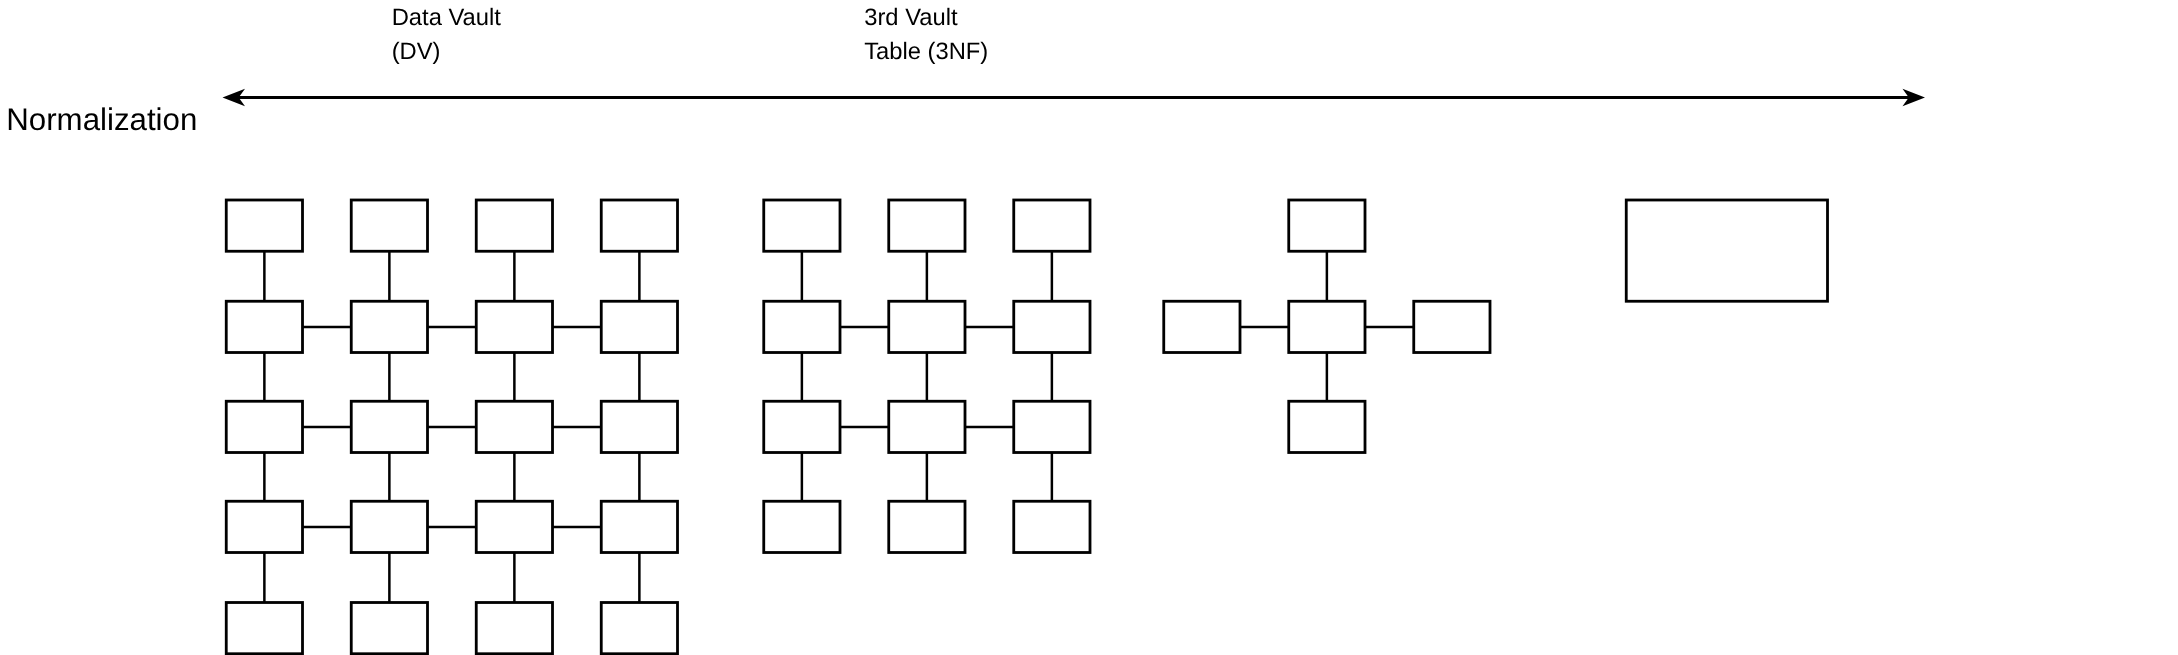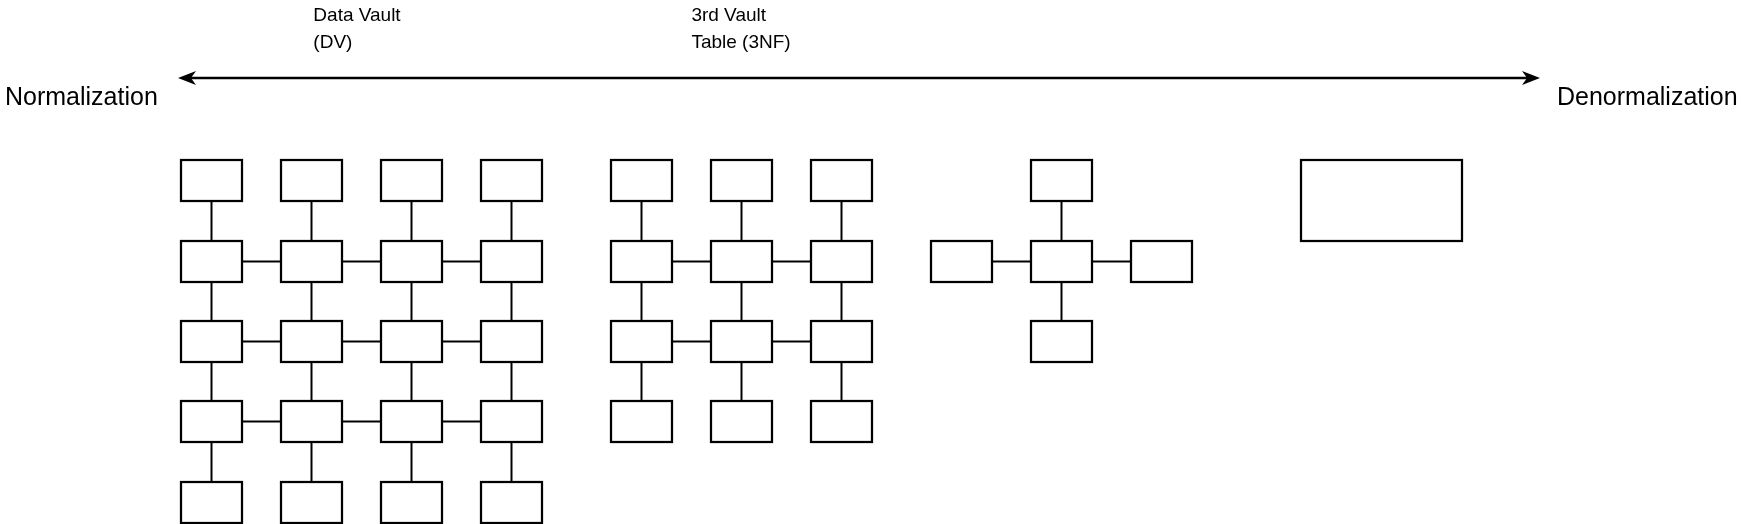--- a/index.html
+++ b/index.html
@@ -128,21 +128,20 @@
       <rect x="1031" y="241" width="61" height="41" fill="#ffffff" stroke="#000000" stroke-width="2.25"></rect>
       <rect x="1031" y="160" width="61" height="41" fill="#ffffff" stroke="#000000" stroke-width="2.25"></rect>
       <rect x="931" y="241" width="61" height="41" fill="#ffffff" stroke="#000000" stroke-width="2.25"></rect>
       <rect x="1131" y="241" width="61" height="41" fill="#ffffff" stroke="#000000" stroke-width="2.25"></rect>
       <rect x="1031" y="321" width="61" height="41" fill="#ffffff" stroke="#000000" stroke-width="2.25"></rect>
       <rect x="1301" y="160" width="161" height="81" fill="#ffffff" stroke="#000000" stroke-width="2.25"></rect>
     </svg>
 
   <div class="axis-label left">Normalization</div>
 
-  <div class="axis-label right">Denormalization</div>
 
   <div class="method-label" style="left:357px">
     <div>Data Vault</div>
     <div>(DV)</div>
   </div>
 
   <div class="method-label" style="left:741px">
     <div>3rd Vault</div>
     <div>Table (3NF)</div>
   </div>

